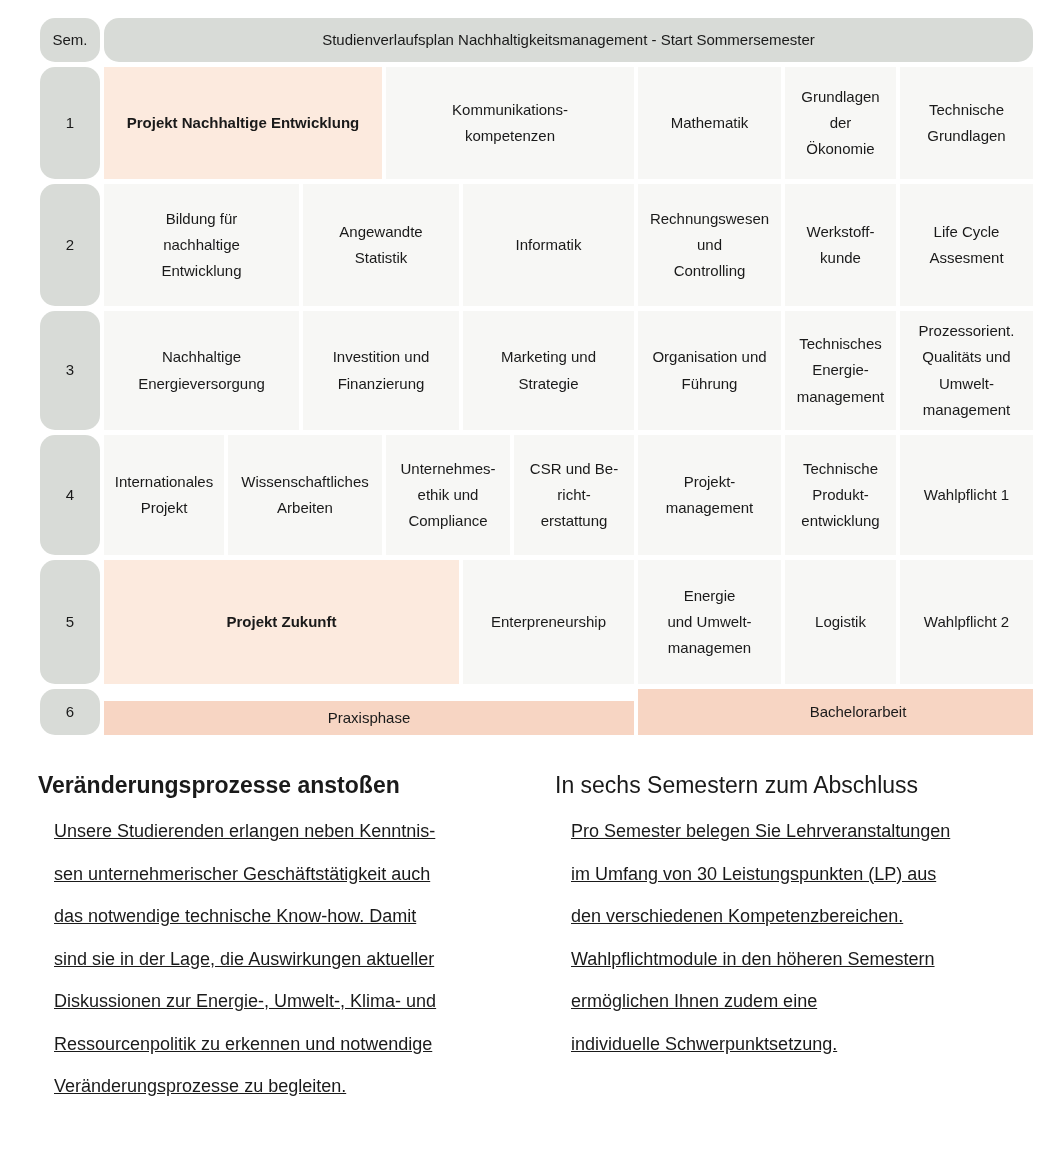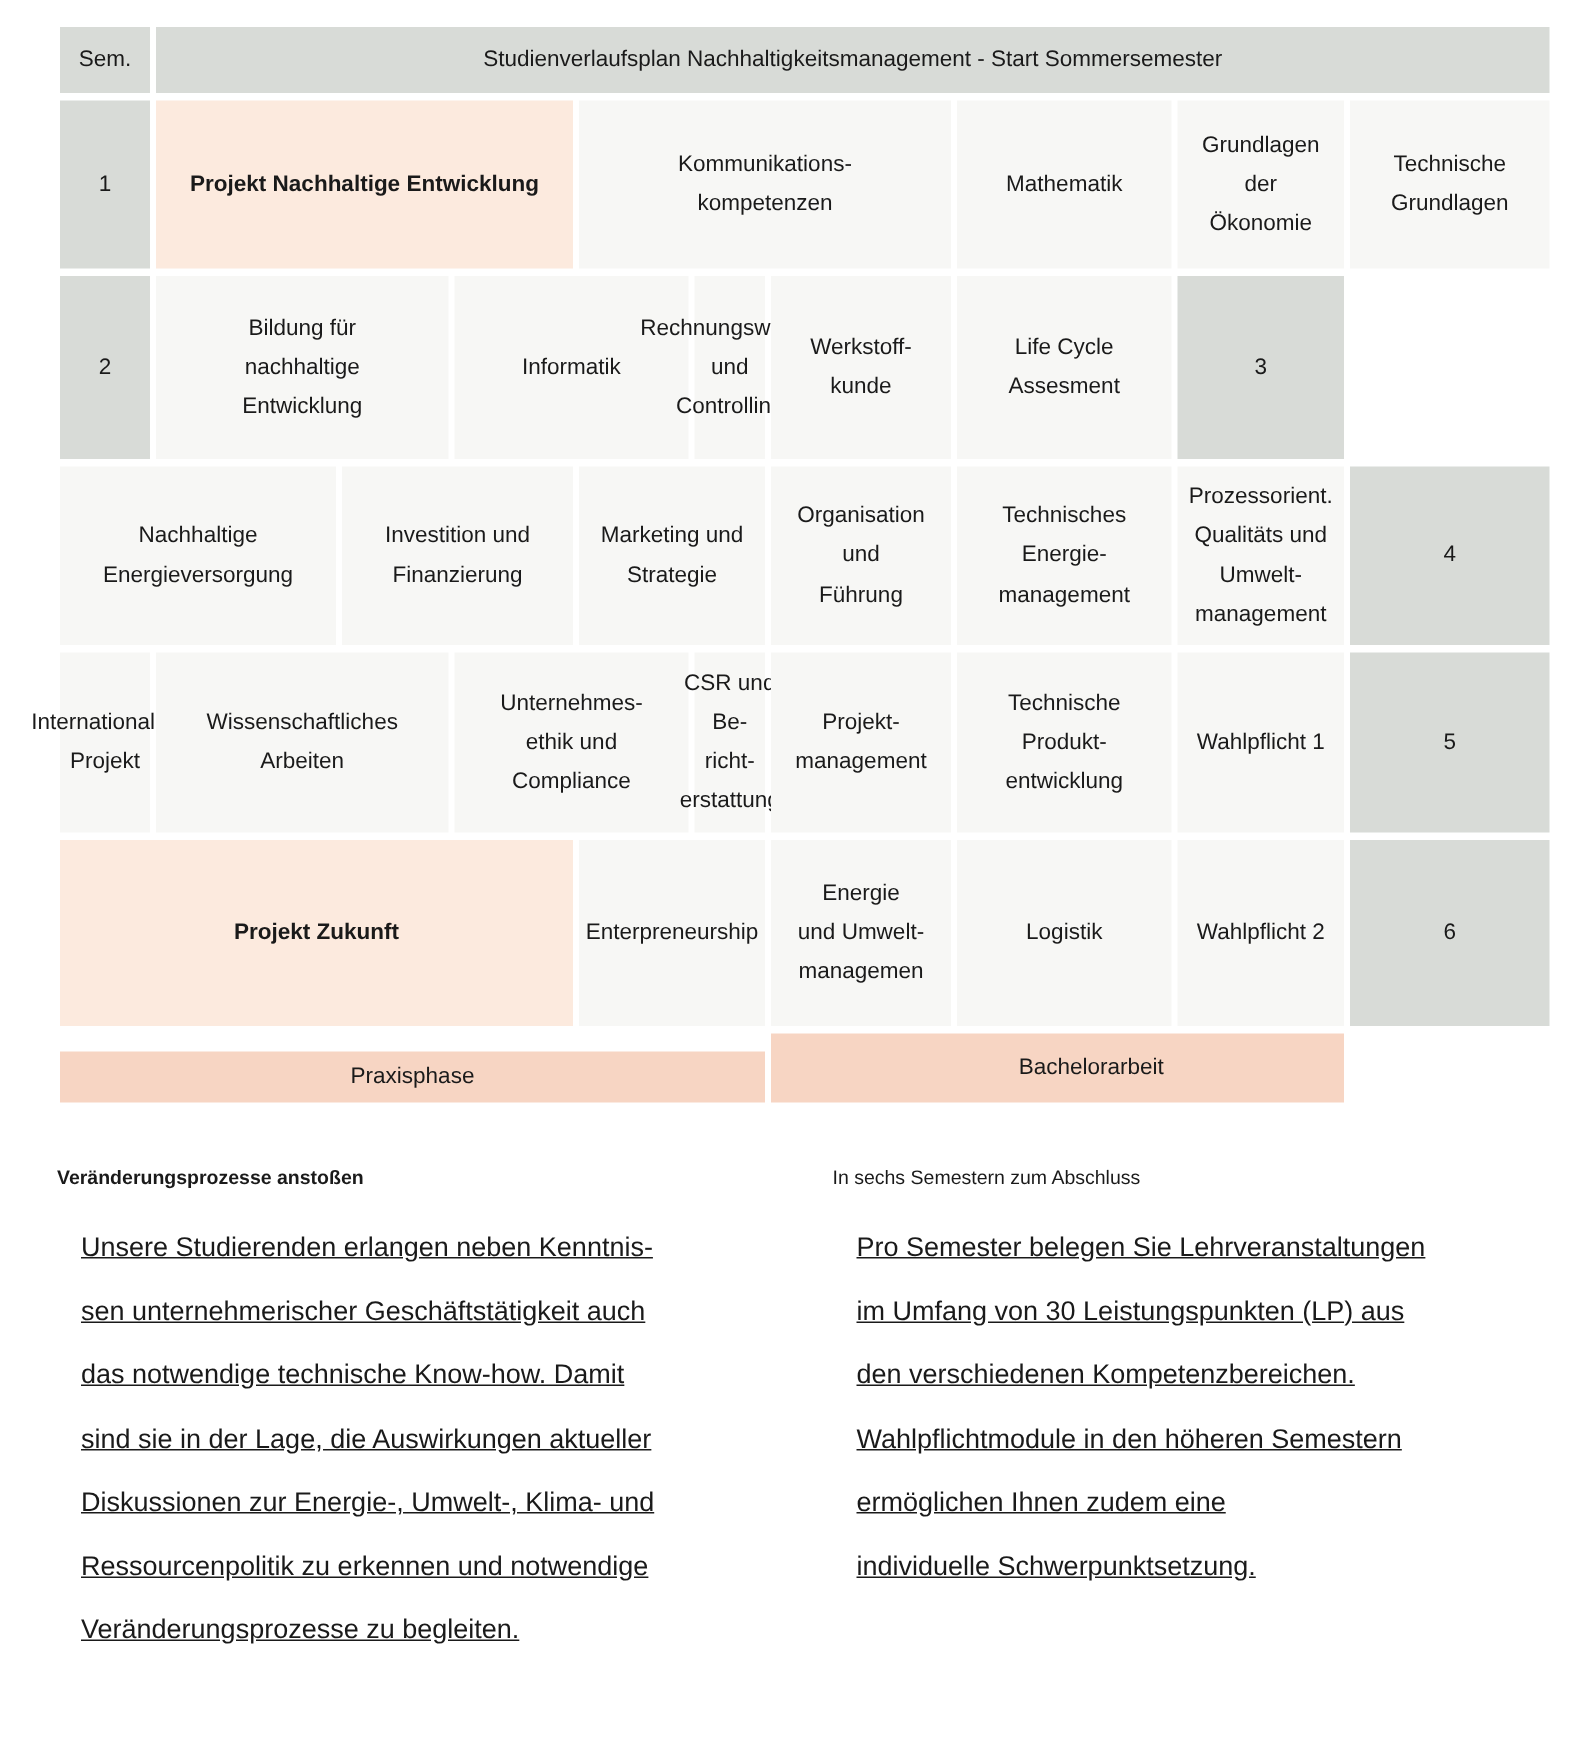--- a/index.html
+++ b/index.html
@@ -21,33 +21,33 @@
     gap: 5px 4px;
   }
   .cell {
     display: flex; align-items: center; justify-content: center;
     text-align: center;
     font-size: 15px; line-height: 1.75;
     white-space: pre-line;
     background: var(--cell-bg, #f7f7f5);
     padding: 2px 3px;
   }
-  .sem-header, .table-title, .sem-cell { background: var(--header-bg, #d8dbd7); white-space: normal; }
+  .sem-header, .table-title, .sem-cell { background: var(--header-bg, #d8dbd7); white-space: normal; border-radius: 15px; }
   .course.project { background: var(--project-bg, #fceade); font-weight: bold; }
   .course.final   { background: var(--final-bg, #f7d5c3); }
 
   
   .columns {
     position: absolute; left: 38px; top: 772px; width: 995px;
     display: flex;
   }
   .text-col.left  { width: 517px; flex: none; }
   .text-col.right { flex: 1; }
   .col-heading {
-    font-size: 13px; font-weight: bold;
+    font-size: 23px; font-weight: bold;
     margin: 0 0 12px 0; line-height: 26px;
   }
   .text-col.right .col-heading { font-weight: normal; }
   .col-body { padding-left: 16px; }
   .line { font-size: 18px; line-height: 42.5px; text-decoration: underline; }
 </style>
 </head>
 <body>
 
 <div class="plan" id="plan-grid">
@@ -60,20 +60,22 @@
     <div class="cell course normal">Mathematik</div>
     <div class="cell course normal">Grundlagen
 der
 Ökonomie</div>
     <div class="cell course normal">Technische
 Grundlagen</div>
     <div class="cell sem-cell">2</div>
     <div class="cell course normal" style="grid-column: span 2;">Bildung für
 nachhaltige
 Entwicklung</div>
+    <div class="cell course normal" style="grid-column: span 2;">Angewandte
+Statistik</div>
     <div class="cell course normal" style="grid-column: span 2;">Informatik</div>
     <div class="cell course normal">Rechnungswesen
 und
 Controlling</div>
     <div class="cell course normal">Werkstoff-
 kunde</div>
     <div class="cell course normal">Life Cycle
 Assesment</div>
     <div class="cell sem-cell">3</div>
     <div class="cell course normal" style="grid-column: span 2;">Nachhaltige

